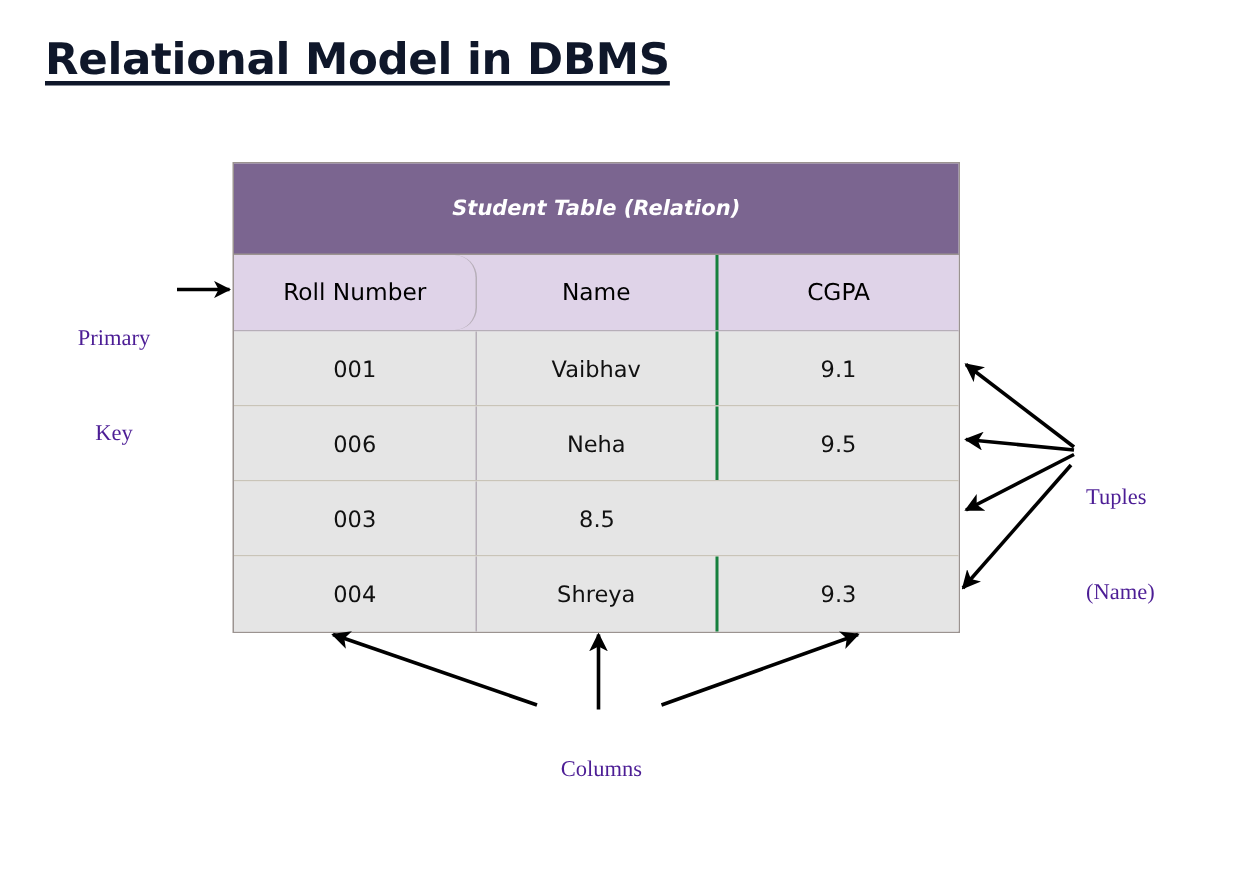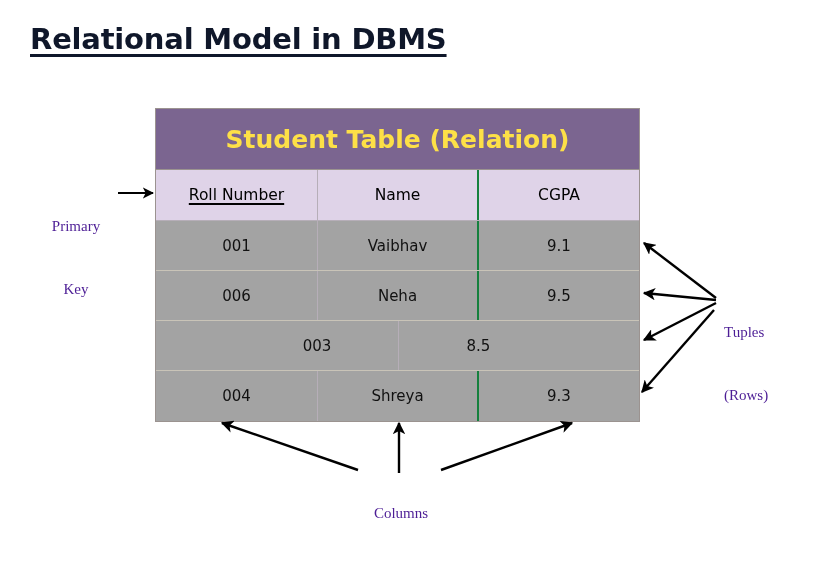--- a/index.html
+++ b/index.html
@@ -38,44 +38,44 @@
     left: 155px;
     top: 108px;
     width: 485px;
     border: 1px solid #9b9390;
     box-sizing: border-box;
     border-collapse: collapse;
   }
   #student-table .tbl-banner {
     height: 61px;
     background: #7B6590;
-    color: #fde047;
-    font-family: "DejaVu Sans", sans-serif;
-    font-size: 25px;
+    color: #ffffff;
+    font-family: "DejaVu Sans", sans-serif;
+    font-size: 14px;
     font-weight: bold;
     display: flex;
     align-items: center;
     justify-content: center;
     box-sizing: border-box;
     border-bottom: 1px solid #9b9390;
+    font-style: italic;
   }
   #student-table .tbl-row {
     display: flex;
     height: 50px;
     box-sizing: border-box;
   }
   #student-table .tbl-row.head-row {
     height: 51px;
     background: #DFD3E8;
     border-bottom: 1px solid #b6aeb8;
   }
   #student-table .tbl-row.data-row {
-    background: #a3a3a3;
+    background: #e5e5e5;
     border-bottom: 1px solid #c9c4b8;
-    justify-content: center;
   }
   #student-table .tbl-row.data-row.last {
     border-bottom: none;
   }
   #student-table .cell {
     display: flex;
     align-items: center;
     justify-content: center;
     box-sizing: border-box;
     font-family: "DejaVu Sans", sans-serif;
@@ -85,23 +85,23 @@
   }
   #student-table .cell.c0 { width: 162px; border-right: 1px solid #b6aeb8; }
   #student-table .cell.c1 { width: 161px; border-right: 2px solid #15803d; }
   #student-table .cell.c2 { width: 160px; }
   #student-table .head-row .cell {
     font-size: 15.5px;
     font-weight: normal;
     color: #000000;
   }
   #student-table .head-row .cell.pk {
-    text-decoration: underline;
     text-underline-offset: 3px;
     text-decoration-thickness: 1.5px;
+    border-radius: 15px;
   }
 
   
   .annot {
     position: absolute;
     font-family: Liberation Serif, serif;
     font-size: 15px;
     color: #4c1d95;
     line-height: 21px;
     white-space: pre;
@@ -174,21 +174,21 @@
 
 </div>
 
 <div class="annot" id="annot-primary-key">
   <div>Primary</div>
   <div>Key</div>
 </div>
 
 <div class="annot" id="annot-tuples">
   <div>Tuples</div>
-  <div>(Rows)</div>
+  <div>(Name)</div>
 </div>
 
 <div class="annot" id="annot-columns">
   <div>Columns</div>
   
 </div>
 
 <svg id="arrow-layer" viewBox="0 0 827 583" xmlns="http://www.w3.org/2000/svg">
   <defs>
     <marker id="ah" viewBox="0 0 10 10" refX="9" refY="5" markerWidth="5.2" markerHeight="5.2" orient="auto-start-reverse">

